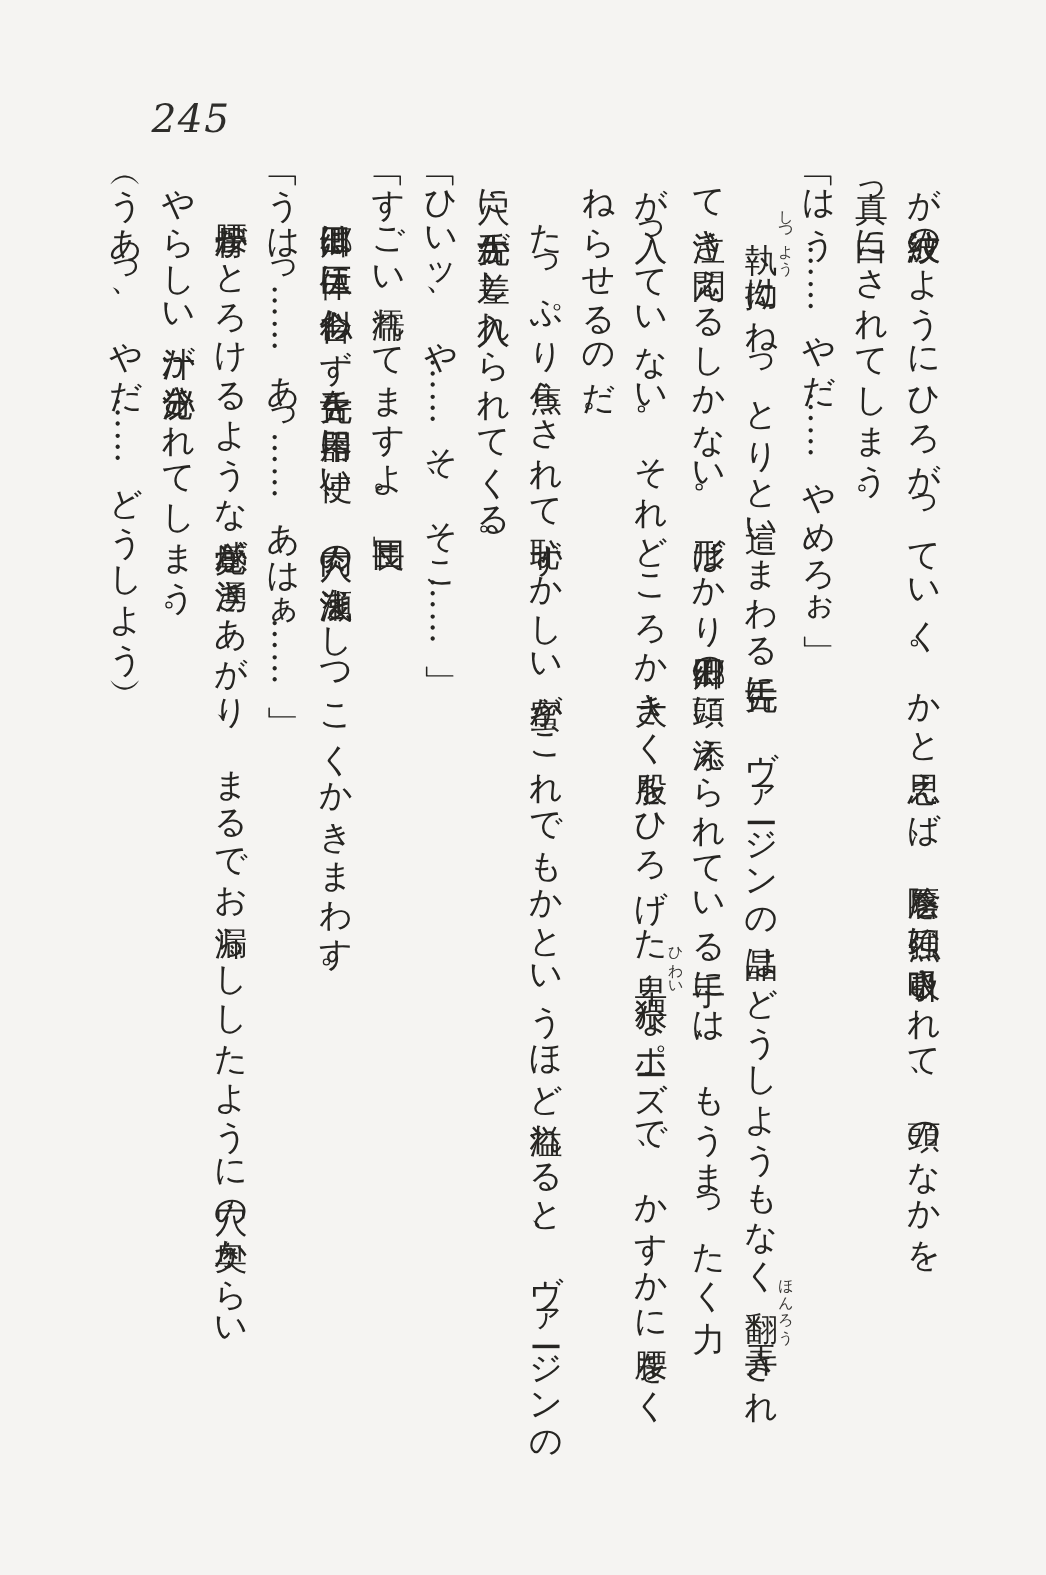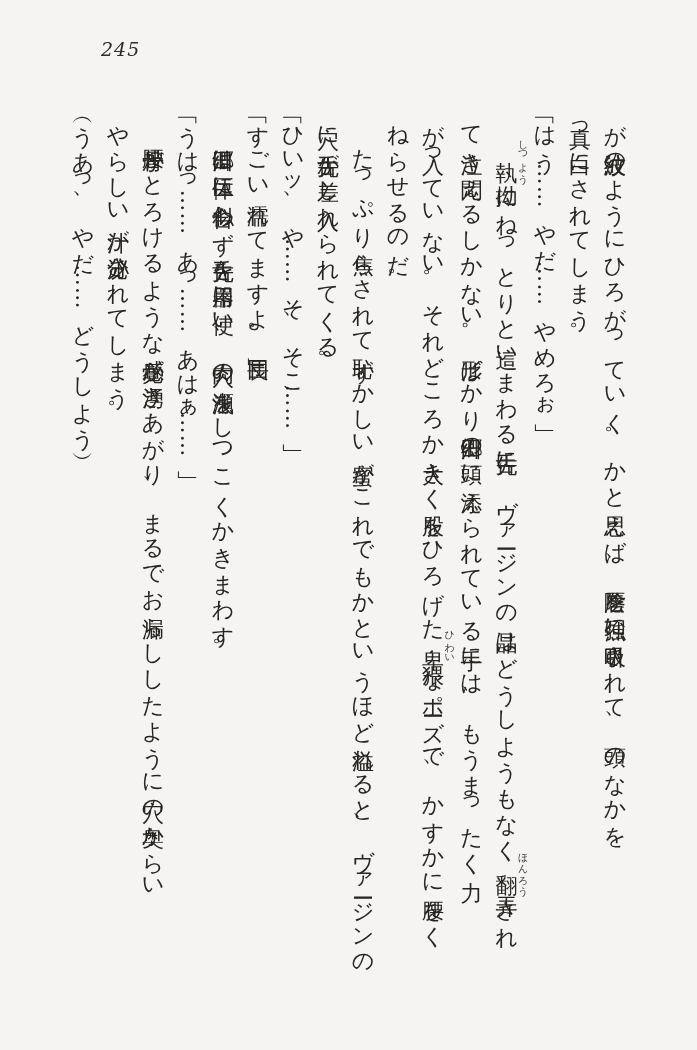--- a/index.html
+++ b/index.html
@@ -14,23 +14,23 @@
     font-family: "DejaVu Serif", "Liberation Serif", serif;
   }
   .page {
     position: relative;
     width: 697px;
     height: 1050px;
     background: #f5f4f2;
   }
   .page-number {
     position: absolute;
-    top: 38px;
+    top: 65px;
     left: 101px;
-    font-size: 19px;
+    font-size: 26px;
     font-style: italic;
     color: #2e2d2b;
     letter-spacing: 1px;
   }
   .text-block {
     position: absolute;
     top: 110px;
     right: 64px;
     height: 868px;
     writing-mode: vertical-rl;

